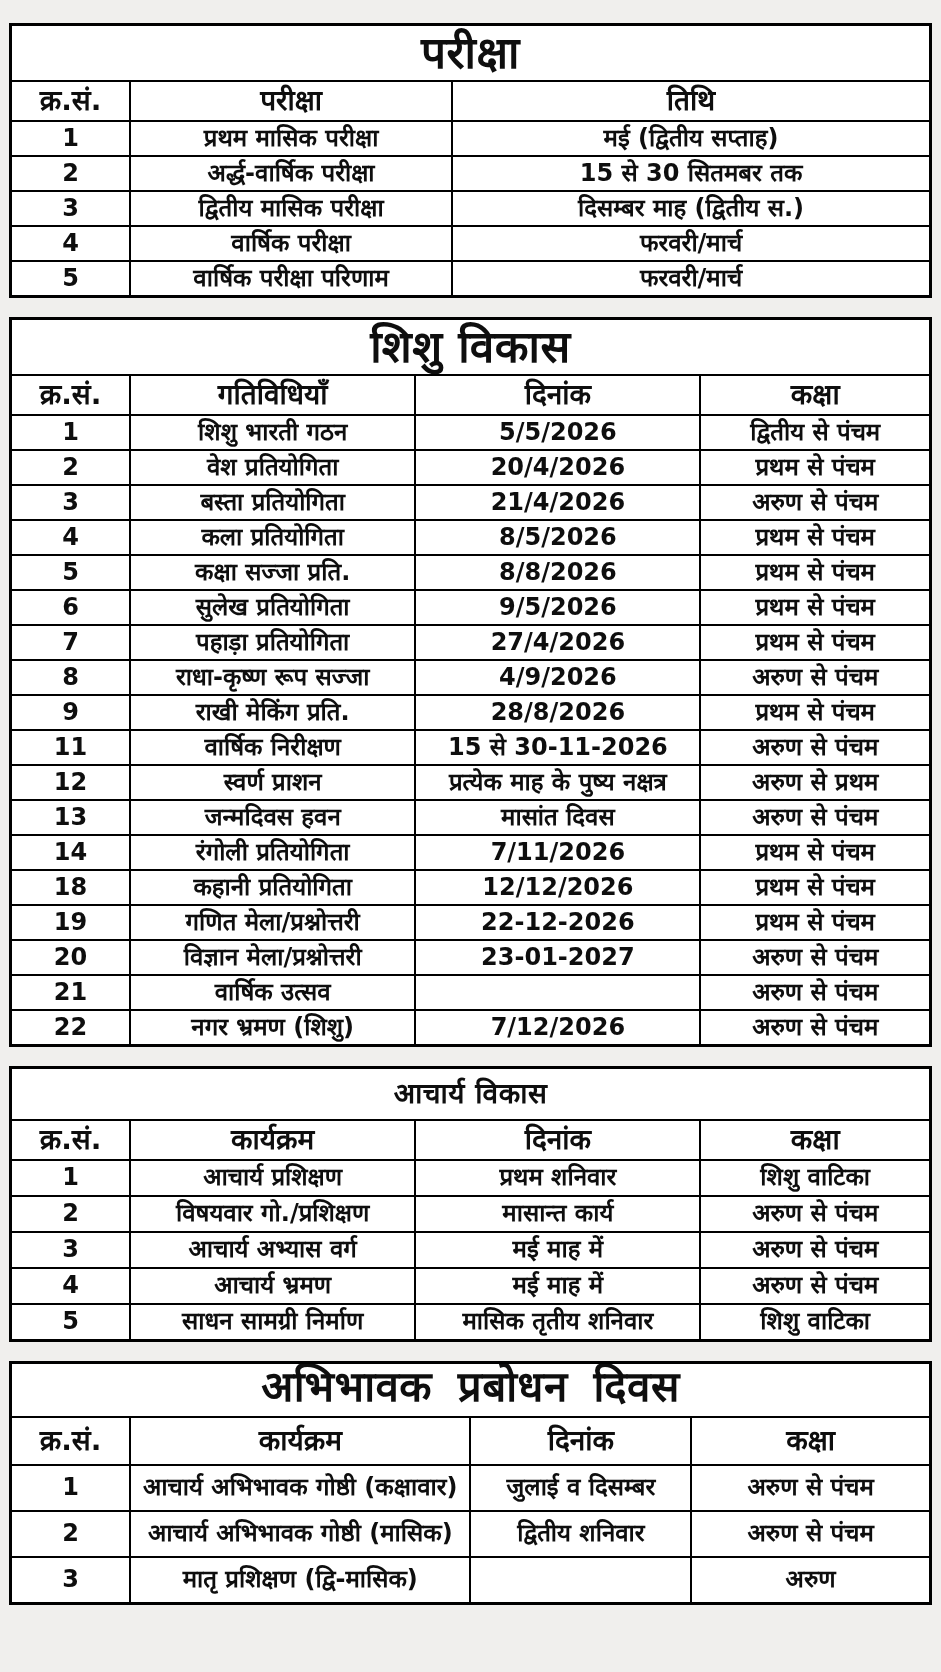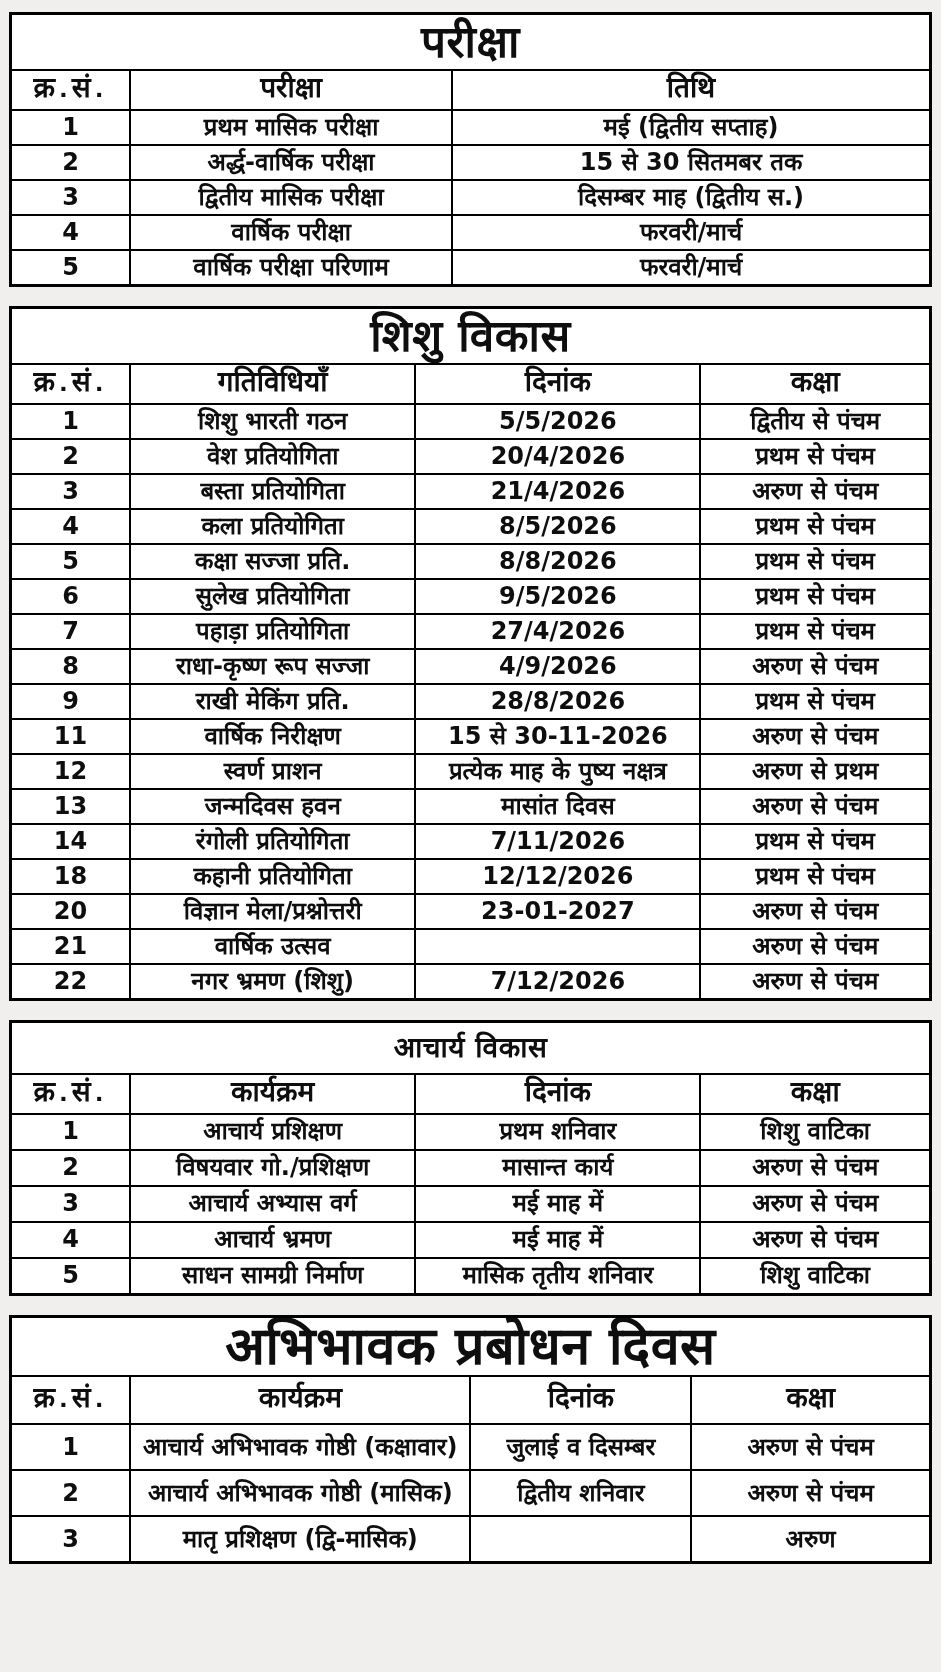--- a/index.html
+++ b/index.html
@@ -12,21 +12,21 @@
     background: #f0efed;
     font-family: "DejaVu Sans", sans-serif;
     color: #0e0e0e;
     -webkit-font-smoothing: antialiased;
   }
   .page {
     box-sizing: border-box;
     width: 941px;
     padding: 8px 9px 0 9px;
   }
-  .tbl-host { margin: 4px 0 19px 0; border-radius: 19px; }
+  .tbl-host { margin: 15px 0 19px 0; border-radius: 19px; }
   .tbl-host:last-child { margin-bottom: 0; }
   table {
     width: 100%;
     border-collapse: collapse;
     table-layout: fixed;
     background: #ffffff;
     border: 3px solid #000000;
   }
   td {
     border: 2px solid #000000;
@@ -41,36 +41,35 @@
     font-weight: bold;
     height: 52px;
     line-height: 1.1;
     letter-spacing: 0.5px;
   }
   .header-cell {
     font-size: 28px;
     font-weight: bold;
     height: 38px;
     line-height: 1.05;
-    font-family: Liberation Mono, monospace;
   }
   .body-cell {
     font-size: 24px;
     font-weight: bold;
     height: 33px;
     line-height: 1.05;
   }
   
   .t0 .title-cell { height: 54px; font-size: 44px; }
   .t0 .body-cell  { height: 33px; }
   .t1 .title-cell { height: 54px; font-size: 44px; }
   .t1 .body-cell  { height: 33px; }
   .t2 .title-cell { height: 50px; font-size: 28px; }
   .t2 .body-cell  { height: 34px; }
-  .t3 .title-cell { height: 52px; font-size: 52px; }
+  .t3 .title-cell { height: 52px; font-size: 42px; font-family: Liberation Mono, monospace; }
   .t3 .header-cell{ height: 46px; }
   .t3 .body-cell  { height: 44px; }
 </style>
 </head>
 <body>
 
 <div class="page">
   <div class="tbl-host t0">
       <table>
         <colgroup>
@@ -211,20 +210,26 @@
             <td class="body-cell">7/11/2026</td>
             <td class="body-cell">प्रथम से पंचम</td>
           </tr>
           <tr>
             <td class="body-cell">18</td>
             <td class="body-cell">कहानी प्रतियोगिता</td>
             <td class="body-cell">12/12/2026</td>
             <td class="body-cell">प्रथम से पंचम</td>
           </tr>
           <tr>
+            <td class="body-cell">19</td>
+            <td class="body-cell">गणित मेला/प्रश्नोत्तरी</td>
+            <td class="body-cell">22-12-2026</td>
+            <td class="body-cell">प्रथम से पंचम</td>
+          </tr>
+          <tr>
             <td class="body-cell">20</td>
             <td class="body-cell">विज्ञान मेला/प्रश्नोत्तरी</td>
             <td class="body-cell">23-01-2027</td>
             <td class="body-cell">अरुण से पंचम</td>
           </tr>
           <tr>
             <td class="body-cell">21</td>
             <td class="body-cell">वार्षिक उत्सव</td>
             <td class="body-cell"></td>
             <td class="body-cell">अरुण से पंचम</td>

